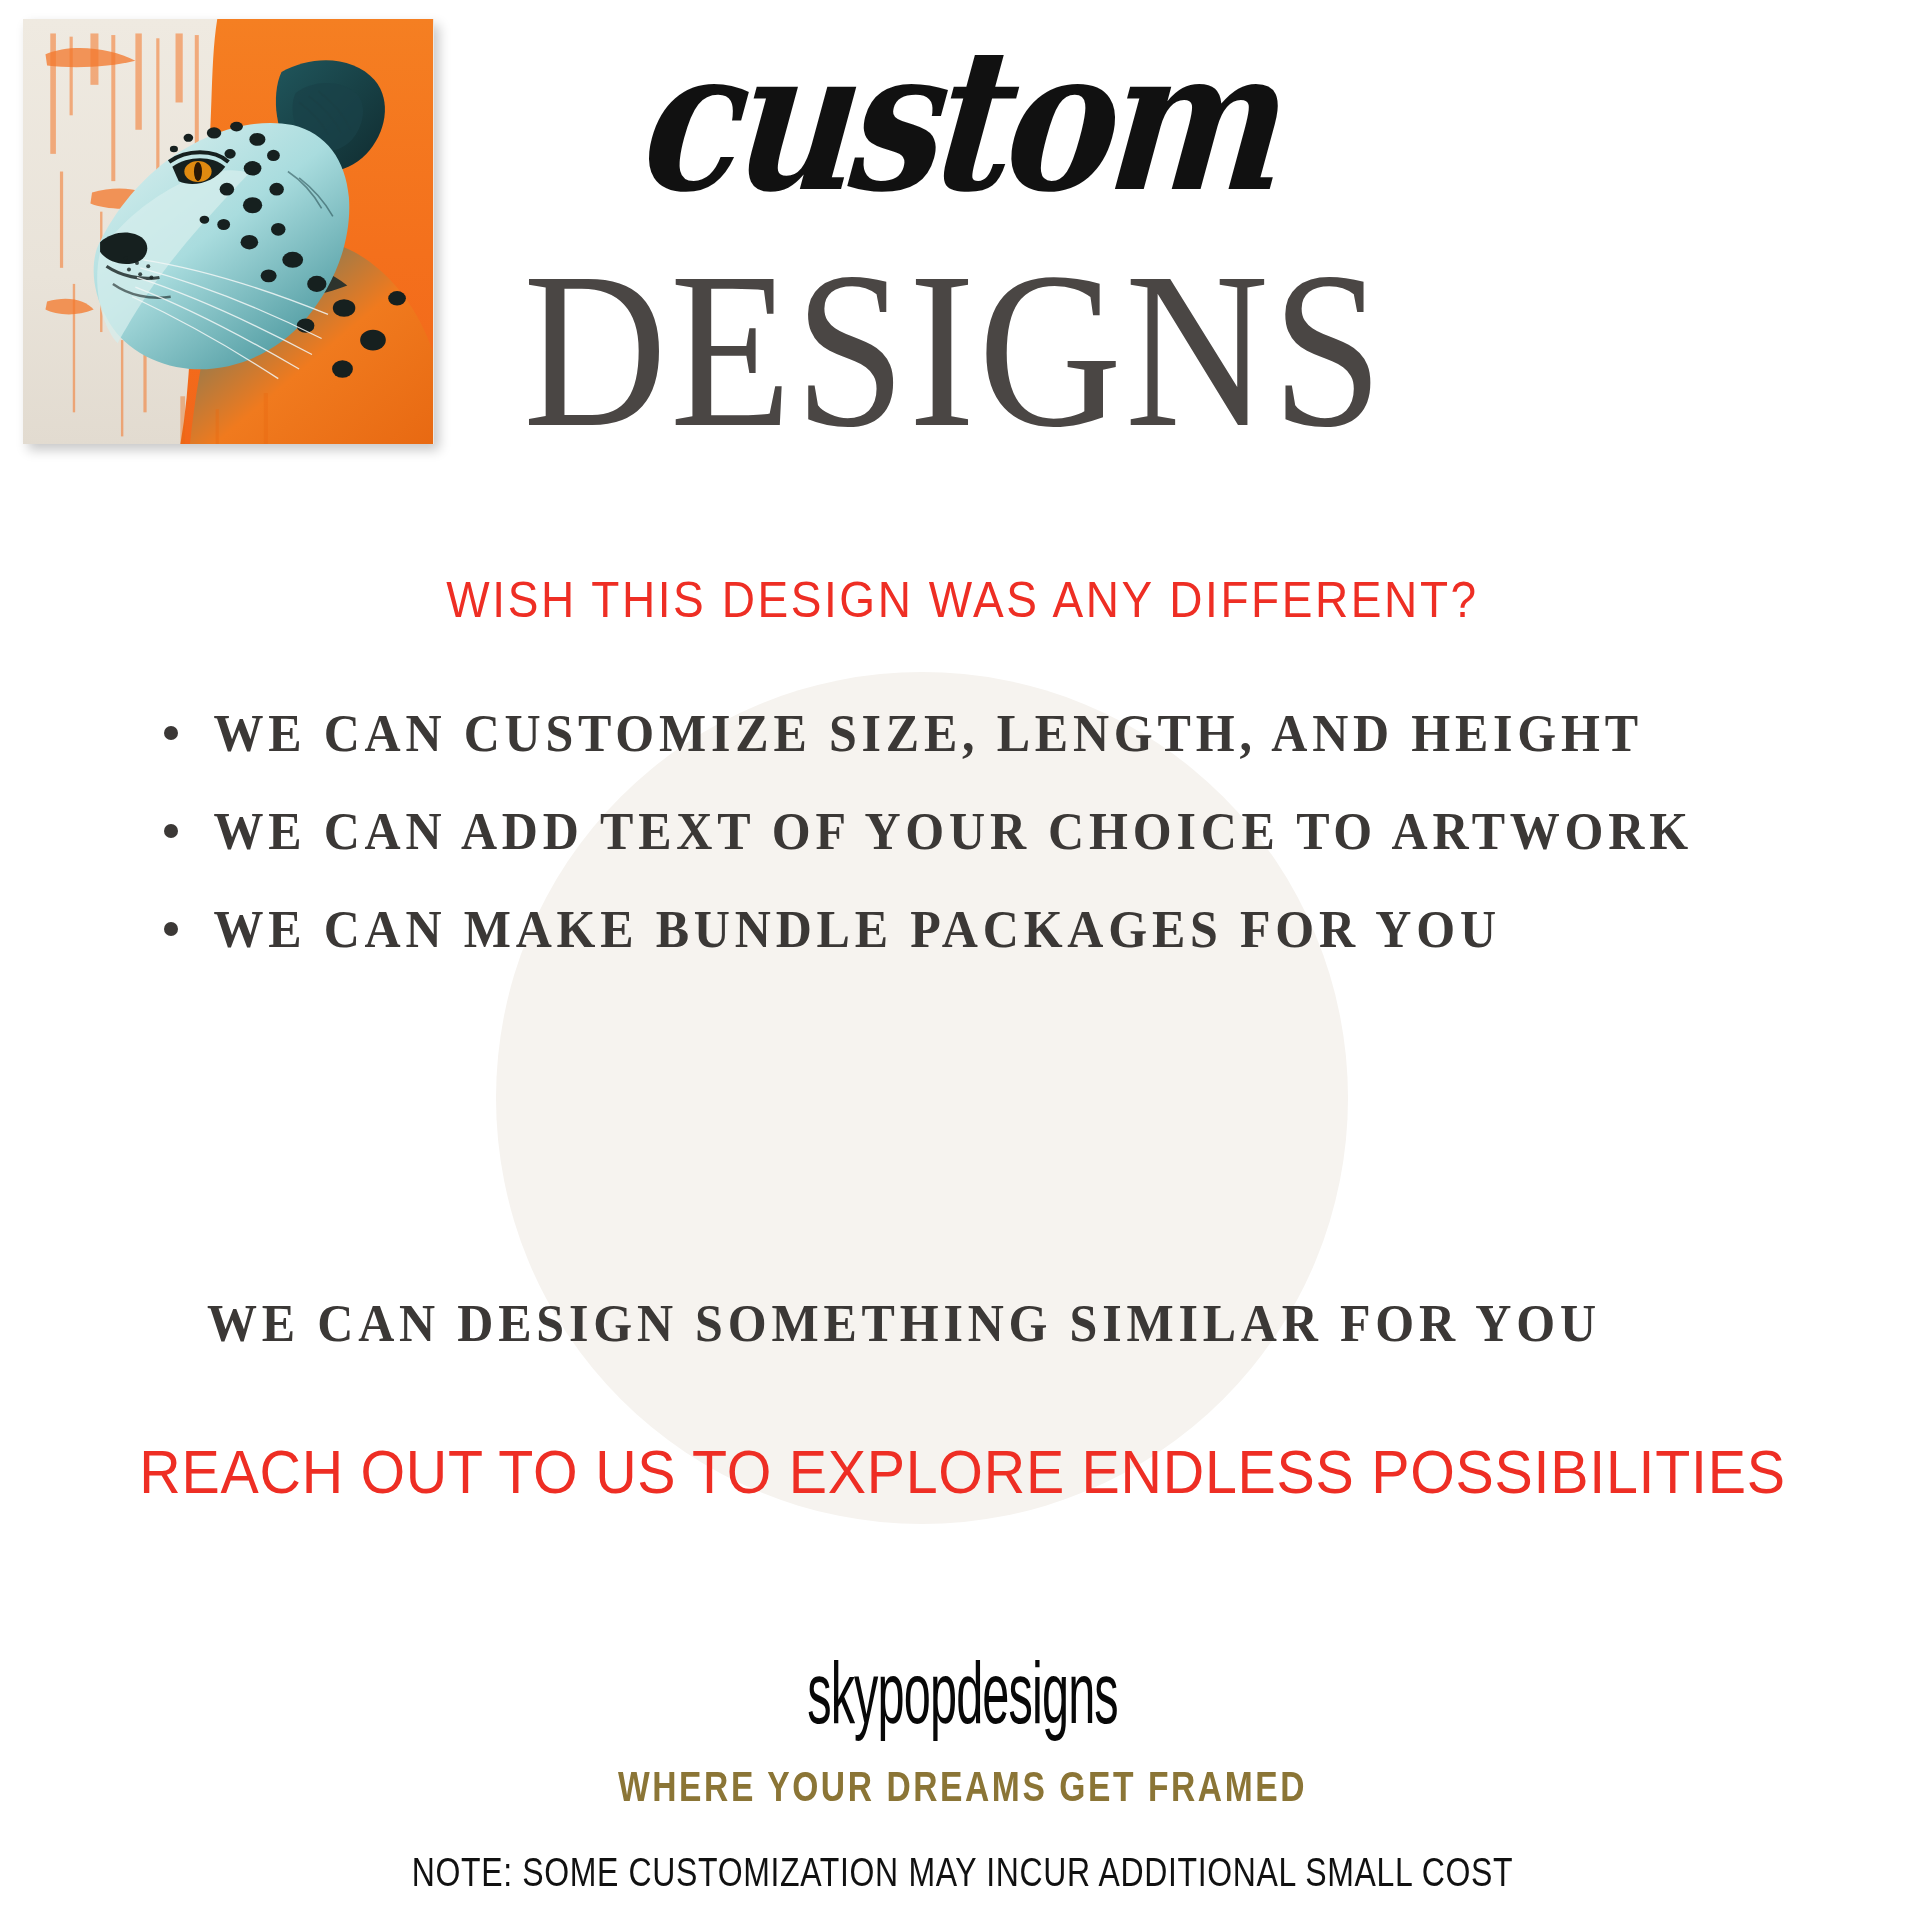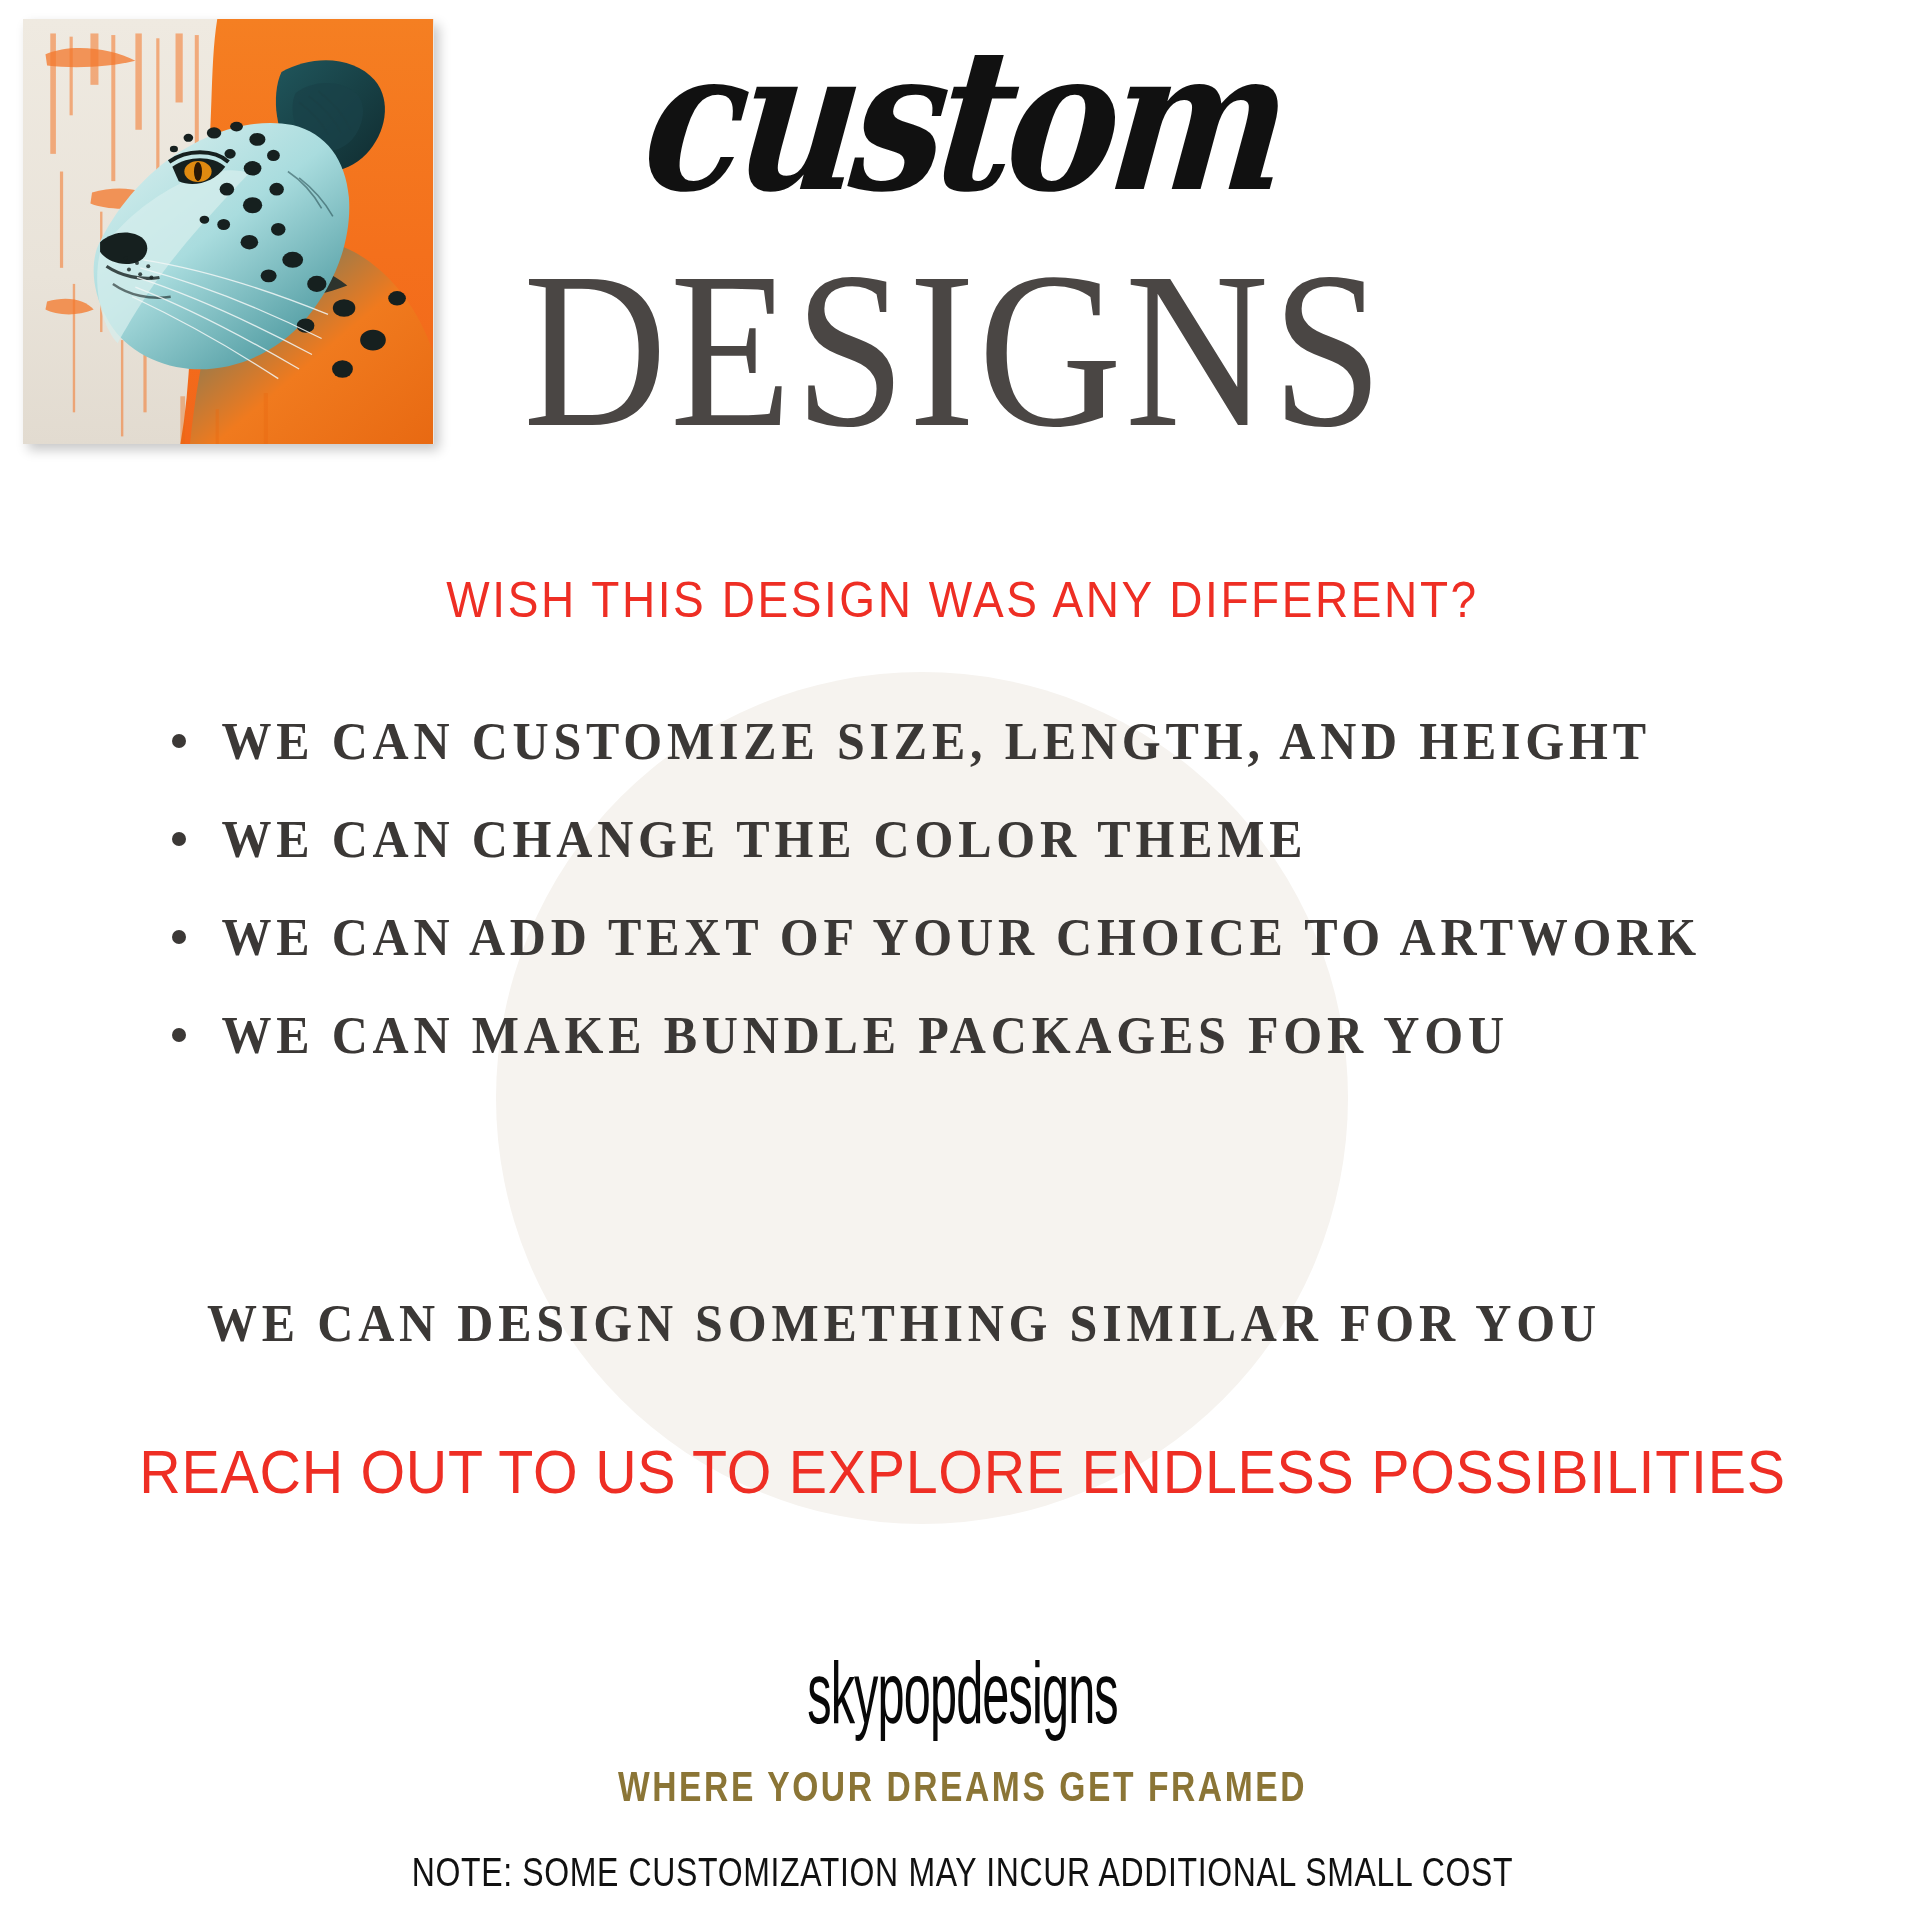--- a/index.html
+++ b/index.html
@@ -101,21 +101,21 @@
   }
 
   
   #feature-list {
     position: absolute;
     left: 160px;
     top: 704px;
     width: 1708px;
     z-index: 4;
     list-style: none;
-    margin: 12px;
+    margin: 4px;
     padding: 0;
   }
   .feature-item {
     display: flex;
     align-items: baseline;
     margin: 0 0 48px 0;
     padding: 0;
   }
   .bullet-dot {
     flex: 0 0 auto;
@@ -370,24 +370,20 @@
 
   <div id="subtitle-question">WISH  THIS  DESIGN  WAS ANY DIFFERENT?</div>
 
   <ul id="feature-list">
     <li class="feature-item">
       <span class="bullet-dot"></span>
       <span class="feature-text">WE CAN CUSTOMIZE SIZE, LENGTH, AND HEIGHT</span>
     </li>
     <li class="feature-item">
       <span class="bullet-dot"></span>
-      <span class="feature-text">WE CAN CHANGE THE COLOR THEME</span>
-    </li>
-    <li class="feature-item">
-      <span class="bullet-dot"></span>
       <span class="feature-text">WE CAN ADD TEXT OF YOUR CHOICE TO ARTWORK</span>
     </li>
     <li class="feature-item">
       <span class="bullet-dot"></span>
       <span class="feature-text">WE CAN MAKE BUNDLE PACKAGES FOR YOU</span>
     </li>
   </ul>
 
   <div id="feature-continuation">WE CAN DESIGN SOMETHING SIMILAR FOR YOU</div>
 

